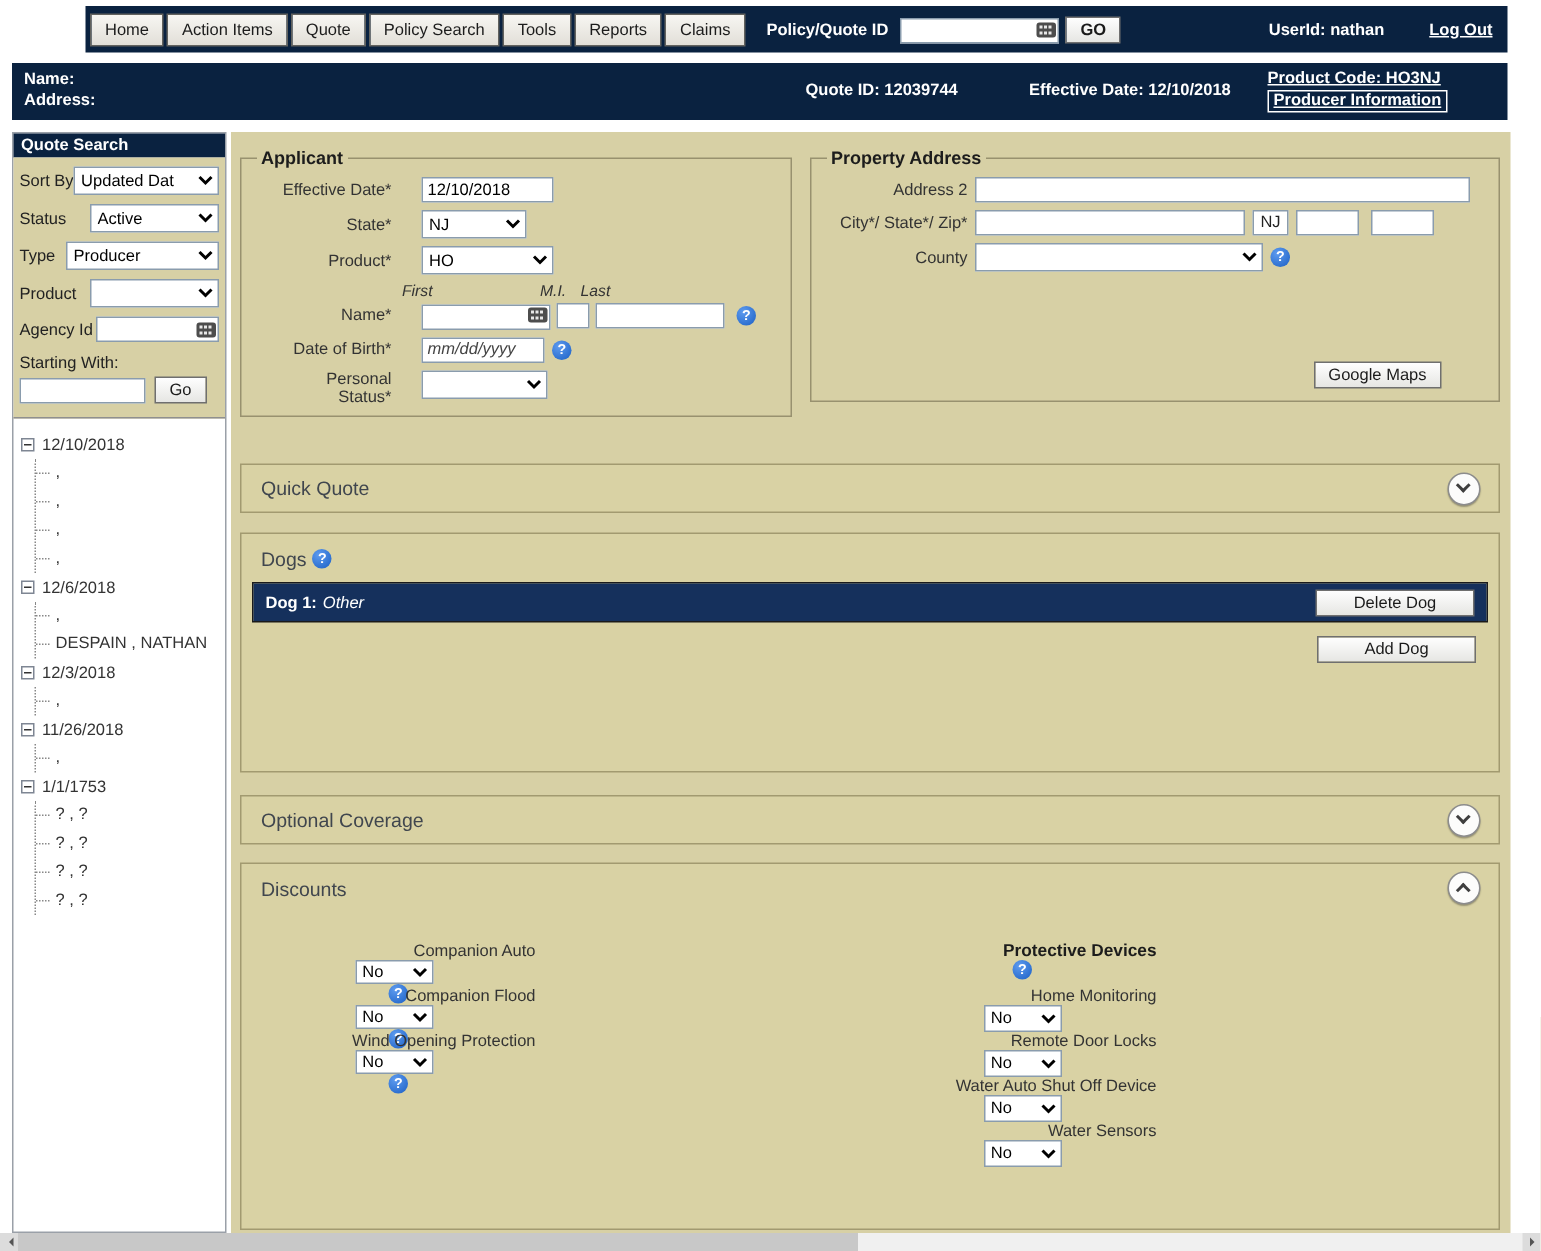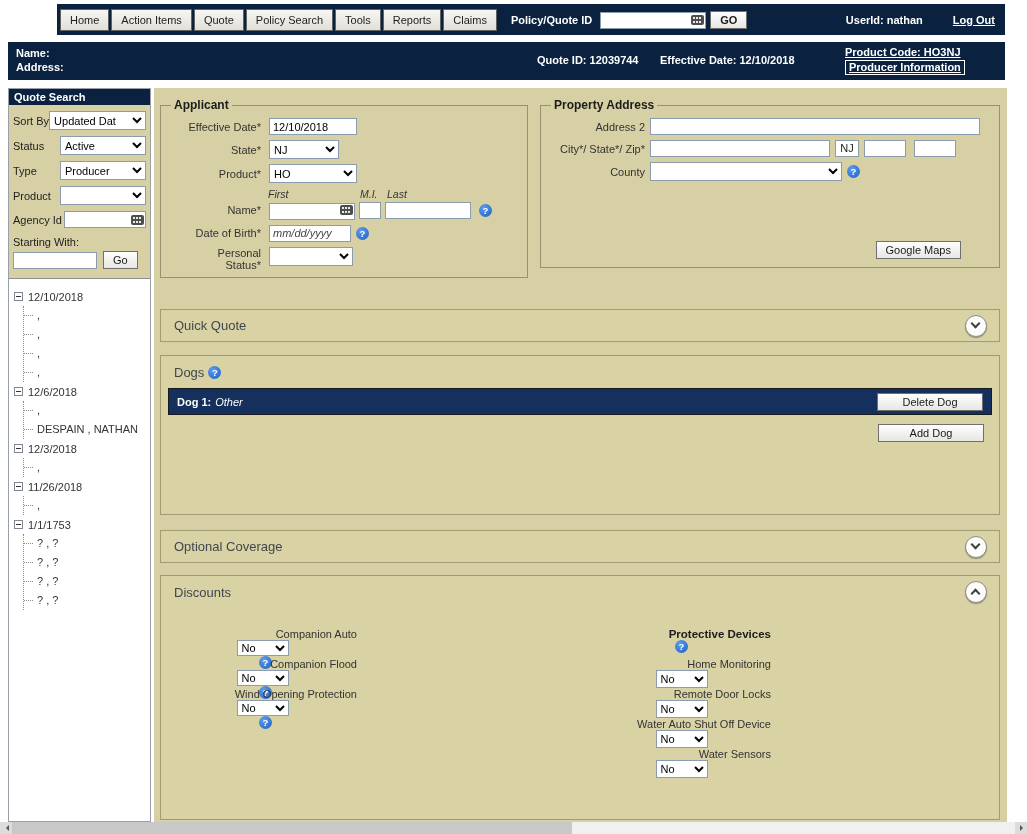--- a/index.html
+++ b/index.html
@@ -16,21 +16,21 @@
   .go-btn { margin-left:4px; font-weight:bold; }
   .nav-right { margin-left:auto; display:flex; align-items:center; gap:30px; }
   .userid { color:#fff; font-weight:bold; font-size:11px; }
   .logout { color:#fff; font-weight:bold; font-size:11px; text-decoration:underline; cursor:pointer; }
 
   
   .infobar { position:absolute; left:8px; top:42px; width:997px; height:38px; background:#0a2240; color:#fff; font-size:11px; font-weight:bold; }
   .ib-name { position:absolute; left:8px; top:5px; }
   .ib-addr { position:absolute; left:8px; top:19px; }
   .ib-quote { position:absolute; left:529px; top:12px; }
-  .ib-eff { position:absolute; left:652px; top:12px; }
+  .ib-eff { position:absolute; left:678px; top:12px; }
   .ib-prod { position:absolute; left:837px; top:4px; text-decoration:underline; cursor:pointer; }
   .ib-producer { position:absolute; left:837px; top:18px; text-decoration:underline; border:1px solid #fff; padding:0 3px 1px 3px; cursor:pointer; }
 
   
   .sidebar { position:absolute; left:8px; top:88px; width:143px; height:734px; background:#fff; border:1px solid #9aa0a8; }
   .sb-header { background:#0a2240; color:#fff; font-weight:bold; font-size:11px; padding:2px 5px; }
   .sb-search { background:#d7d0a5; padding:6px 4px 9px 4px; border-bottom:1px solid #8f8f8f; }
   .sb-row { display:flex; justify-content:space-between; align-items:center; margin-bottom:6px; font-size:11px; color:#222; }
   .sb-label { white-space:nowrap; }
   .sel { font-family:inherit; font-size:11px; height:19px; border:1px solid #8a9cad; background:#fff; }
@@ -48,21 +48,21 @@
   .tree-box::after { content:""; position:absolute; left:1px; top:3px; width:5px; height:1px; background:#333; }
   .tree-children { margin-left:9px; border-left:1px dotted #888; }
   .tree-child { position:relative; padding-left:13px; height:19px; line-height:19px; font-size:11px; color:#333; white-space:nowrap; cursor:pointer; overflow:hidden; }
   .tree-child::before { content:""; position:absolute; left:0; top:9px; width:9px; border-top:1px dotted #888; }
 
   
   .main { position:absolute; left:154px; top:88px; width:853px; height:734px; background:#d7d0a5; }
   fieldset { position:absolute; border:1px solid #98916f; padding:6px 4px 4px 4px; }
   legend { font-size:12px; font-weight:bold; color:#1c1c1c; margin-left:6px; padding:0 3px; }
   .f-row { display:flex; align-items:center; margin-bottom:5px; }
-  .f-label { width:96px; text-align:right; margin-right:8px; font-size:11px; color:#333; white-space:nowrap; }
+  .f-label { width:96px; text-align:right; margin-right:20px; font-size:11px; color:#333; white-space:nowrap; }
   .f-label .wrap2 { display:inline-block; width:58px; white-space:normal; line-height:12px; }
   .p-label { width:100px; text-align:right; margin-right:5px; font-size:11px; color:#333; white-space:nowrap; }
   .name-heads { display:flex; margin-left:103px; margin-bottom:1px; font-size:10.5px; font-style:italic; color:#333; }
   .help { display:inline-block; flex:none; width:13px; height:13px; border-radius:50%; background:radial-gradient(circle at 35% 30%, #5d9bef, #1b5fc4); color:#fff; font-size:9.5px; font-weight:bold; text-align:center; line-height:13px; cursor:pointer; }
   .state-box { width:24px; height:17px; border:1px solid #8a9cad; background:#fff; font-size:11px; color:#222; text-align:center; line-height:15px; }
   .gmaps-btn { position:absolute; right:38px; bottom:8px; }
 
   .section-bar { position:absolute; background:#d9d2a4; border:1px solid #a29a70; display:flex; align-items:center; padding-left:13px; }
   .section-title { font-size:13px; color:#40464e; }
   .chev-btn { position:absolute; right:12px; top:50%; transform:translateY(-50%); width:22px; height:22px; border-radius:50%; background:#fcfcfb; border:1px solid #8c8c8c; box-shadow:0 1px 1px rgba(0,0,0,.3); cursor:pointer; }
@@ -138,21 +138,21 @@
     <div class="sb-row">
       <span class="sb-label">Sort By</span>
       <select class="sel" style="width:109px"><option>Updated Dat</option></select>
     </div>
     <div class="sb-row">
       <span class="sb-label">Status</span>
       <select class="sel" style="width:86px"><option>Active</option></select>
     </div>
     <div class="sb-row">
       <span class="sb-label">Type</span>
-      <select class="sel" style="width:86px"><option>Producer</option></select>
+      <select class="sel" style="width:102px"><option>Producer</option></select>
     </div>
     <div class="sb-row">
       <span class="sb-label">Product</span>
       <select class="sel" style="width:86px"><option></option></select>
     </div>
     <div class="sb-row">
       <span class="sb-label">Agency Id</span>
       <span class="lookup-wrap">
         <input type="text" style="width: 82px; padding-right: 16px;">
         <span class="lookup-icon"></span>

